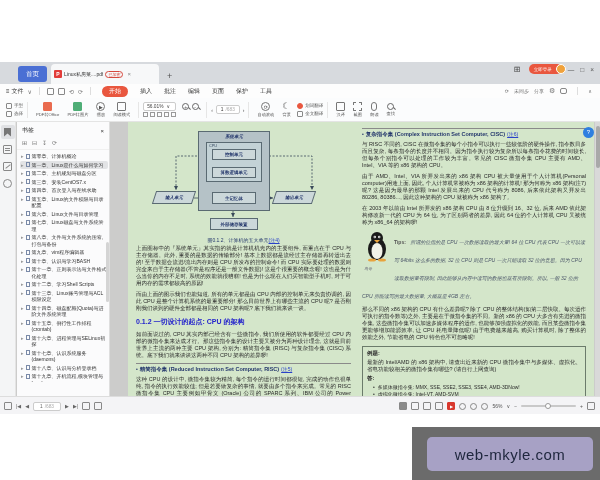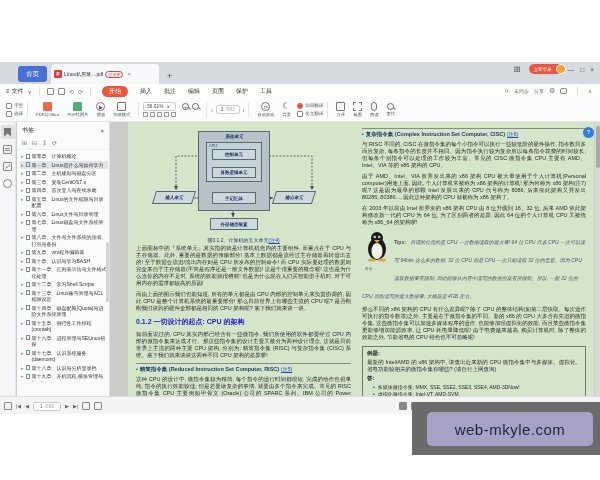--- a/index.html
+++ b/index.html
@@ -143,21 +143,21 @@
   .sb-box { width:8px; height:8px; border:1px solid #888; border-radius:1px; }
   .sb-box.fill { background:#8a8a8a; }
   .sb-box.red { background:#d8382e; border-color:#d8382e; color:#fff; font-size:4px; text-align:center; line-height:7px; }
   .sb-dotc { width:7px; height:7px; border:1px solid #888; border-radius:50%; }
   .sb-field { border:1px solid #ccc; background:#fff; border-radius:2px; padding:1px 6px; display:flex; gap:2px; font-size:4.8px; }
   .slider { position:relative; width:55px; height:2px; background:#c9c9c9; border-radius:1px; }
   .slider .knob { position:absolute; left:24px; top:-2px; width:6px; height:6px; background:#fff;
                   border:1px solid #999; border-radius:50%; }
 
   
-  .wm-backdrop { position:absolute; left:412px; top:402px; width:188px; height:53px; background:var(--watermark-bg); }
+  .wm-backdrop { position:absolute; left:412px; top:427px; width:188px; height:53px; background:var(--watermark-bg); }
   .wm-pill { position:absolute; left:15px; top:10px; width:166px; height:34px; border-radius:5px;
              background:var(--watermark-pill); display:flex; align-items:center; justify-content:center; }
   .wm-text { font-size:15px; color:var(--watermark-text); letter-spacing:0.5px; }
 </style>
 </head>
 <body>
 
 <div id="stage">
 
   <div class="tabbar">

